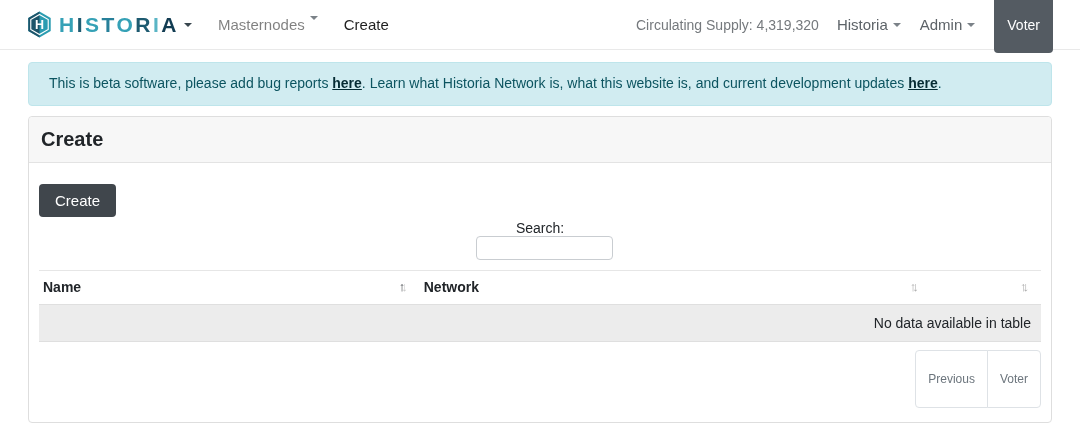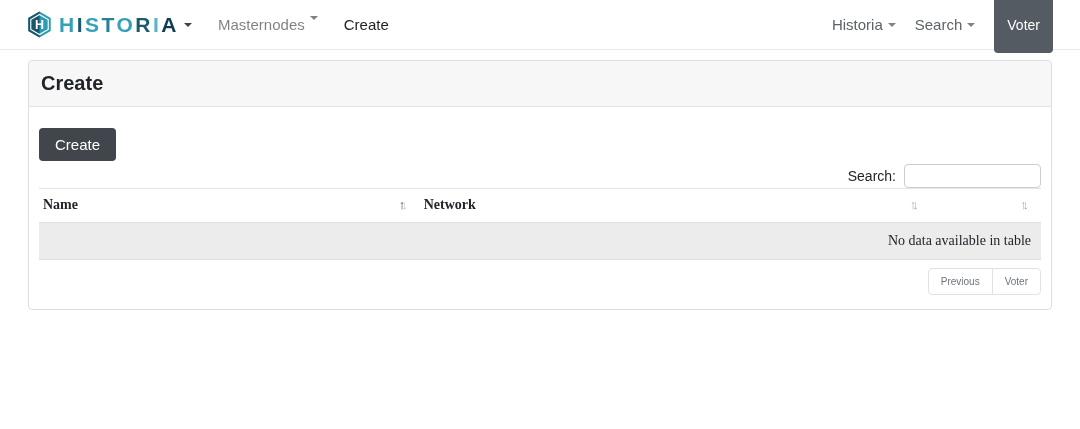--- a/index.html
+++ b/index.html
@@ -121,41 +121,42 @@
     cursor: pointer;
     font-family: inherit;
   }
 
   
   .search-row {
     display: flex;
     justify-content: flex-end;
     align-items: center;
     margin-top: 3px;
+    flex-direction: column;
   }
   .search-label { font-size: 14px; color: #212529; }
   .search-input {
     width: 137px;
     height: 24px;
     margin-left: 8px;
     border: 1px solid #c9cdd1;
     border-radius: 4px;
     padding: 2px 6px;
     font-size: 13px;
     font-family: inherit;
     color: #212529;
   }
 
   
   .data-table {
     width: 100%;
+    margin-top: 10px;
     border-collapse: collapse;
     border-top: 1px solid #e6e6e6;
     font-size: 14px;
-    font-family: Liberation Serif, serif;
   }
   .data-table th {
     text-align: left;
     font-weight: 700;
     color: #212529;
     padding: 8px 6px 9px 4px;
     border-bottom: 1px solid #dfdfdf;
     cursor: pointer;
     white-space: nowrap;
   }
@@ -178,23 +179,23 @@
   
   .pagination {
     display: flex;
     justify-content: flex-end;
     margin-top: 8px;
   }
   .page-btn {
     background: #fff;
     border: 1px solid #dee2e6;
     color: #6c757d;
-    font-size: 10px;
-    font-family: inherit;
-    padding: 7px 12px;
+    font-size: 12px;
+    font-family: inherit;
+    padding: 21px 12px;
     cursor: pointer;
   }
   .page-btn.prev { border-radius: 4px 0 0 4px; }
   .page-btn.next { border-radius: 0 4px 4px 0; margin-left: -1px; }
 </style>
 </head>
 <body>
 
 <nav class="navbar">
   <a class="brand">
@@ -210,34 +211,38 @@
 
   <a class="nav-link">
     <span>Masternodes</span>
     <span class="caret gray"></span>
   </a>
   <a class="nav-link active">
     <span>Create</span>
   </a>
 
   <div class="navbar-right">
+    <span class="supply-text">Circulating Supply: 4,319,320</span>
     <a class="nav-dd">
       <span>Historia</span>
       <span class="caret gray"></span>
     </a>
     <a class="nav-dd">
-      <span>Search</span>
+      <span>Admin</span>
       <span class="caret gray"></span>
     </a>
     <button class="btn-voter">Voter</button>
   </div>
 </nav>
 
 <div class="container">
 
+  <div class="alert-info">
+    <span>This is beta software, please add bug reports </span><a class="alert-link">here</a><span>. Learn what Historia Network is, what this website is, and current development updates </span><a class="alert-link">here</a><span>.</span>
+  </div>
 
   <div class="card">
     <div class="card-header">
       <div class="card-title">Create</div>
     </div>
     <div class="card-body">
 
       <button class="btn-create">Create</button>
 
       <div class="search-row">

